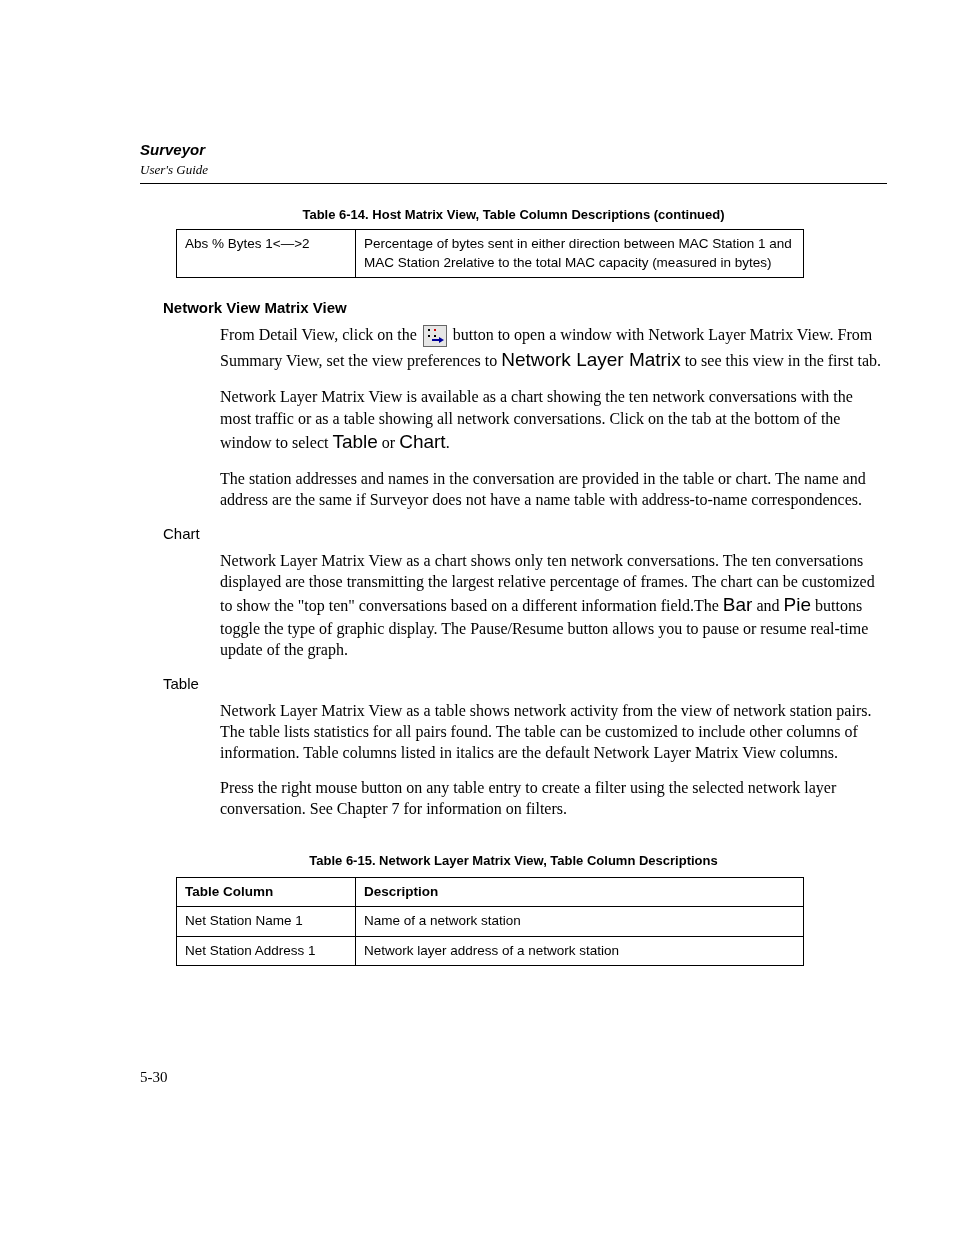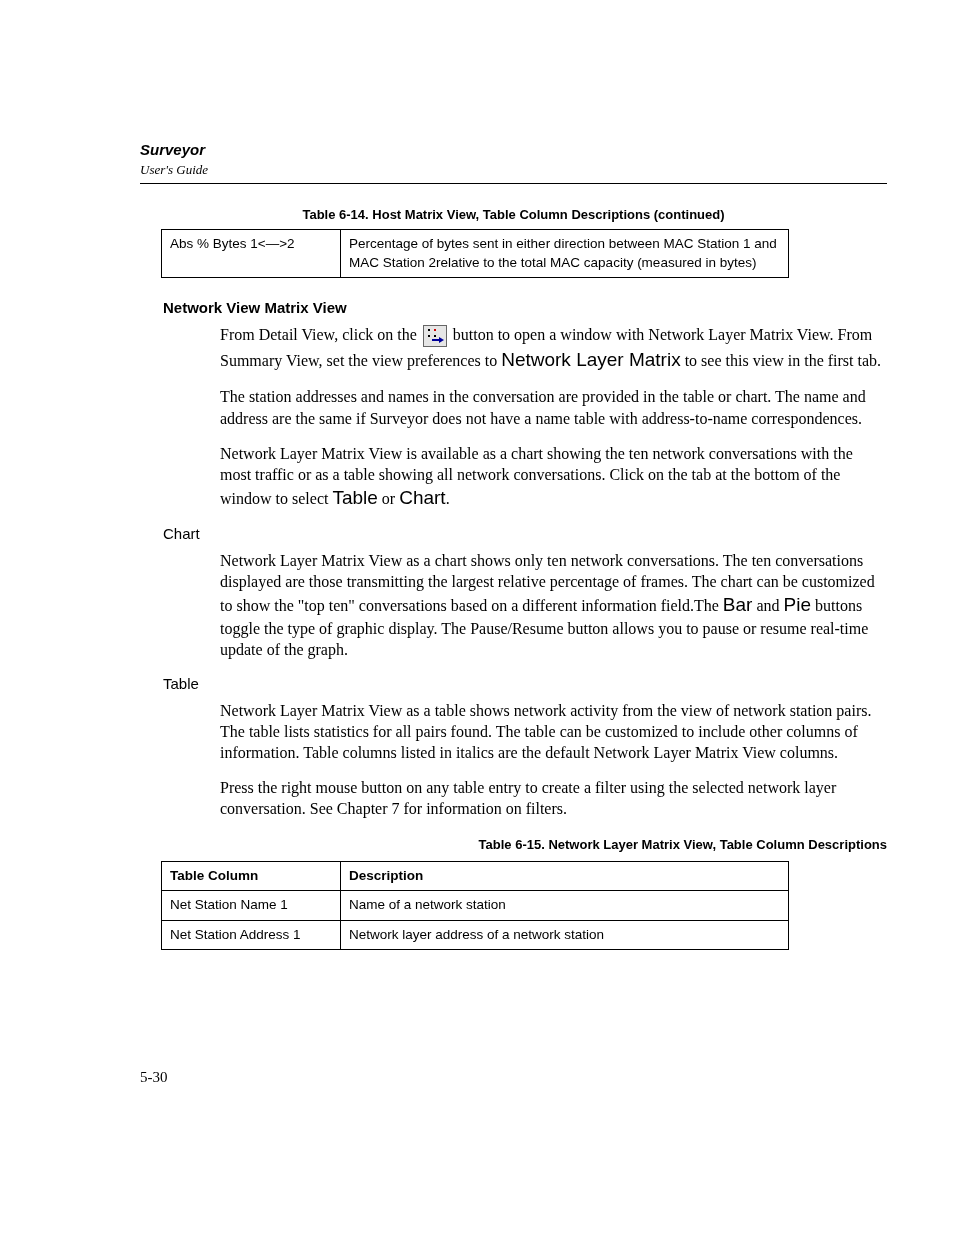--- a/index.html
+++ b/index.html
@@ -41,21 +41,21 @@
   .caption {
     font-family: Arial, Helvetica, sans-serif;
     font-weight: bold;
     font-size: 13px;
     text-align: center;
     margin: 0 0 6px 0;
   }
   table.data {
     border-collapse: collapse;
     width: 628px;
-    margin-left: 21px;
+    margin-left: 36px;
     margin-bottom: 20px;
   }
   table.data td, table.data th {
     border: 1px solid #000;
     padding: 5px 8px;
     vertical-align: top;
     font-family: Arial, Helvetica, sans-serif;
     font-size: 13.5px;
     text-align: left;
     font-weight: normal;
@@ -127,22 +127,21 @@
     position: absolute;
     left: 140px;
     bottom: 148px;
     font-family: "Times New Roman", serif;
     font-size: 15px;
   }
   .t615 {
     margin-top: 8px;
   }
   .cap-top-space {
-    margin-top: 16px;
-    text-align: right;
+    margin-top: 32px;
   }
 </style>
 </head>
 <body>
 
 <div class="page">
 
   <div class="header-block">
     <div class="hdr-title">Surveyor</div>
     <div class="hdr-sub">User's Guide</div>
@@ -158,25 +157,25 @@
     </tr>
   </tbody>
     </table>
 
   <div class="section-h">Network View Matrix View</div>
 
   <p class="body-p">
     <span>From Detail View, click on the </span><span class="icon-box"><span class="stem"></span><span class="arrow"></span></span><span> button to open a window with Network Layer Matrix View. From Summary View, set the view preferences to </span><span class="sans-bold">Network Layer Matrix</span><span> to see this view in the first tab.</span>
   </p>
 
-  <p class="body-p">The station addresses and names in the conversation are provided in the table or chart. The name and address are the same if Surveyor does not have a name table with address-to-name correspondences.</p>
-
   <p class="body-p">
     <span>Network Layer Matrix View is available as a chart showing the ten network conversations with the most traffic or as a table showing all network conversations. Click on the tab at the bottom of the window to select </span><span class="sans-bold">Table</span><span> or </span><span class="sans-bold">Chart</span><span>.</span>
   </p>
+
+  <p class="body-p">The station addresses and names in the conversation are provided in the table or chart. The name and address are the same if Surveyor does not have a name table with address-to-name correspondences.</p>
 
   <div class="subsection-h">Chart</div>
 
   <p class="body-p">
     <span>Network Layer Matrix View as a chart shows only ten network conversations. The ten conversations displayed are those transmitting the largest relative percentage of frames. The chart can be customized to show the "top ten" conversations based on a different information field.The </span><span class="sans-bold">Bar</span><span> and </span><span class="sans-bold">Pie</span><span> buttons toggle the type of graphic display. The Pause/Resume button allows you to pause or resume real-time update of the graph.</span>
   </p>
 
   <div class="subsection-h">Table</div>
 
   <p class="body-p">Network Layer Matrix View as a table shows network activity from the view of network station pairs. The table lists statistics for all pairs found. The table can be customized to include other columns of information. Table columns listed in italics are the default Network Layer Matrix View columns.</p>

